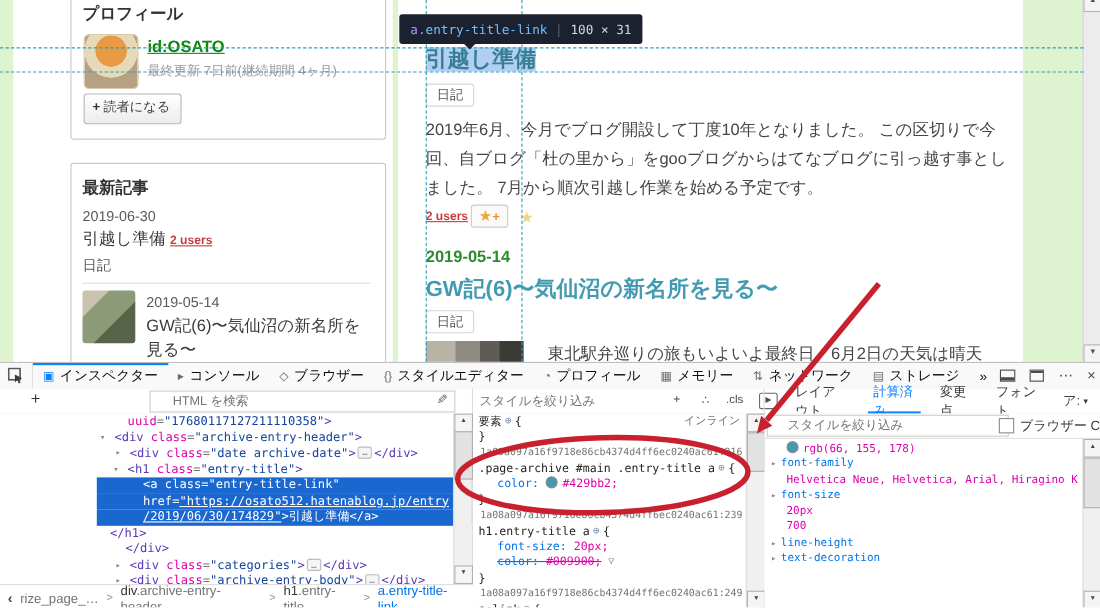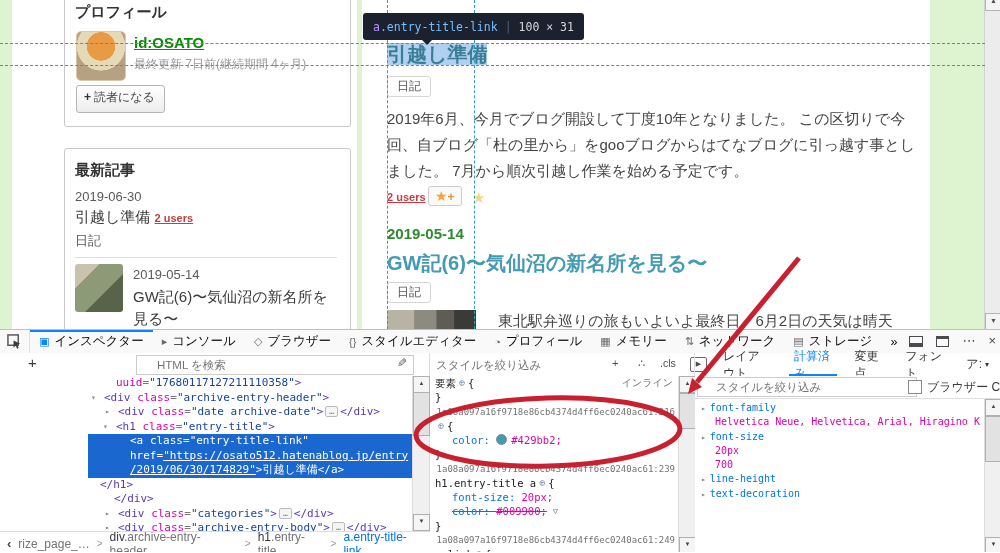--- a/index.html
+++ b/index.html
@@ -317,21 +317,21 @@
           <span class="crumb-sep">&gt;</span>
           <span class="crumb active"><span class="crumb-tag">a</span><span class="crumb-rest">.entry-title-link</span></span>
         </span>
       <span class="crumb-nav" id="crumb-fwd">›</span>
     </div>
 
     <div id="rules-pane">
         <div class="r-row"><span class="r-sel">要素</span><span class="r-tgt">⊕</span><span class="r-sel">{</span><span class="r-inline">インライン</span></div>
         <div class="r-row"><span class="r-sel">}</span></div>
         <div class="r-row"><span class="r-src">1a08a097a16f9718e86cb4374d4ff6ec0240ac61:216</span></div>
-        <div class="r-row"><span class="r-tgt">⊕</span><span class="r-sel">{</span></div>
+        <div class="r-row"><span class="r-sel">.page-archive #main .entry-title a</span><span class="r-tgt">⊕</span><span class="r-sel">{</span></div>
         <div class="r-row r-decl"><span><span class="r-prop">color: </span><span class="swatch" style="background: rgb(66, 155, 178);"></span><span class="r-val">#429bb2;</span></span></div>
         <div class="r-row"><span class="r-sel">}</span></div>
         <div class="r-row"><span class="r-src">1a08a097a16f9718e86cb4374d4ff6ec0240ac61:239</span></div>
         <div class="r-row"><span class="r-sel">h1.entry-title a</span><span class="r-tgt">⊕</span><span class="r-sel">{</span></div>
         <div class="r-row r-decl"><span><span class="r-prop">font-size: </span><span class="r-val">20px;</span></span></div>
         <div class="r-row r-decl"><span class="struck"><span class="r-prop">color: </span><span class="r-val">#009900;</span></span><span class="funnel">▽</span></div>
         <div class="r-row"><span class="r-sel">}</span></div>
         <div class="r-row"><span class="r-src">1a08a097a16f9718e86cb4374d4ff6ec0240ac61:249</span></div>
         <div class="r-row"><span class="r-sel">a:link</span><span class="r-tgt">⊕</span><span class="r-sel">{</span></div>
       </div>
@@ -342,20 +342,21 @@
     </div>
 
     <div id="computed-pane">
       <div id="computed-filter-row">
         <span id="computed-funnel">▽</span>
         <input id="computed-filter" readonly="" placeholder="スタイルを絞り込み" style="">
         <span id="browser-css"></span>
         <span id="browser-css-label">ブラウザー CSS</span>
       </div>
       <div id="computed-list">
+          <div class="c-row c-valrow"><span class="swatch" style="background: rgb(66, 155, 178);"></span><span class="c-val">rgb(66, 155, 178)</span></div>
           <div class="c-row"><span class="c-tw">▸</span><span class="c-name">font-family</span></div>
           <div class="c-row c-valrow"><span class="c-val">Helvetica Neue, Helvetica, Arial, Hiragino Kaku Go…</span></div>
           <div class="c-row"><span class="c-tw">▸</span><span class="c-name">font-size</span></div>
           <div class="c-row c-valrow"><span class="c-val">20px</span></div>
           <div class="c-row c-valrow"><span class="c-val">700</span></div>
           <div class="c-row"><span class="c-tw">▸</span><span class="c-name">line-height</span></div>
           <div class="c-row"><span class="c-tw">▸</span><span class="c-name">text-decoration</span></div>
         </div>
     </div>
     <div class="pane-scroll" style="left:984px;top:69px;height:155px;position:absolute">

